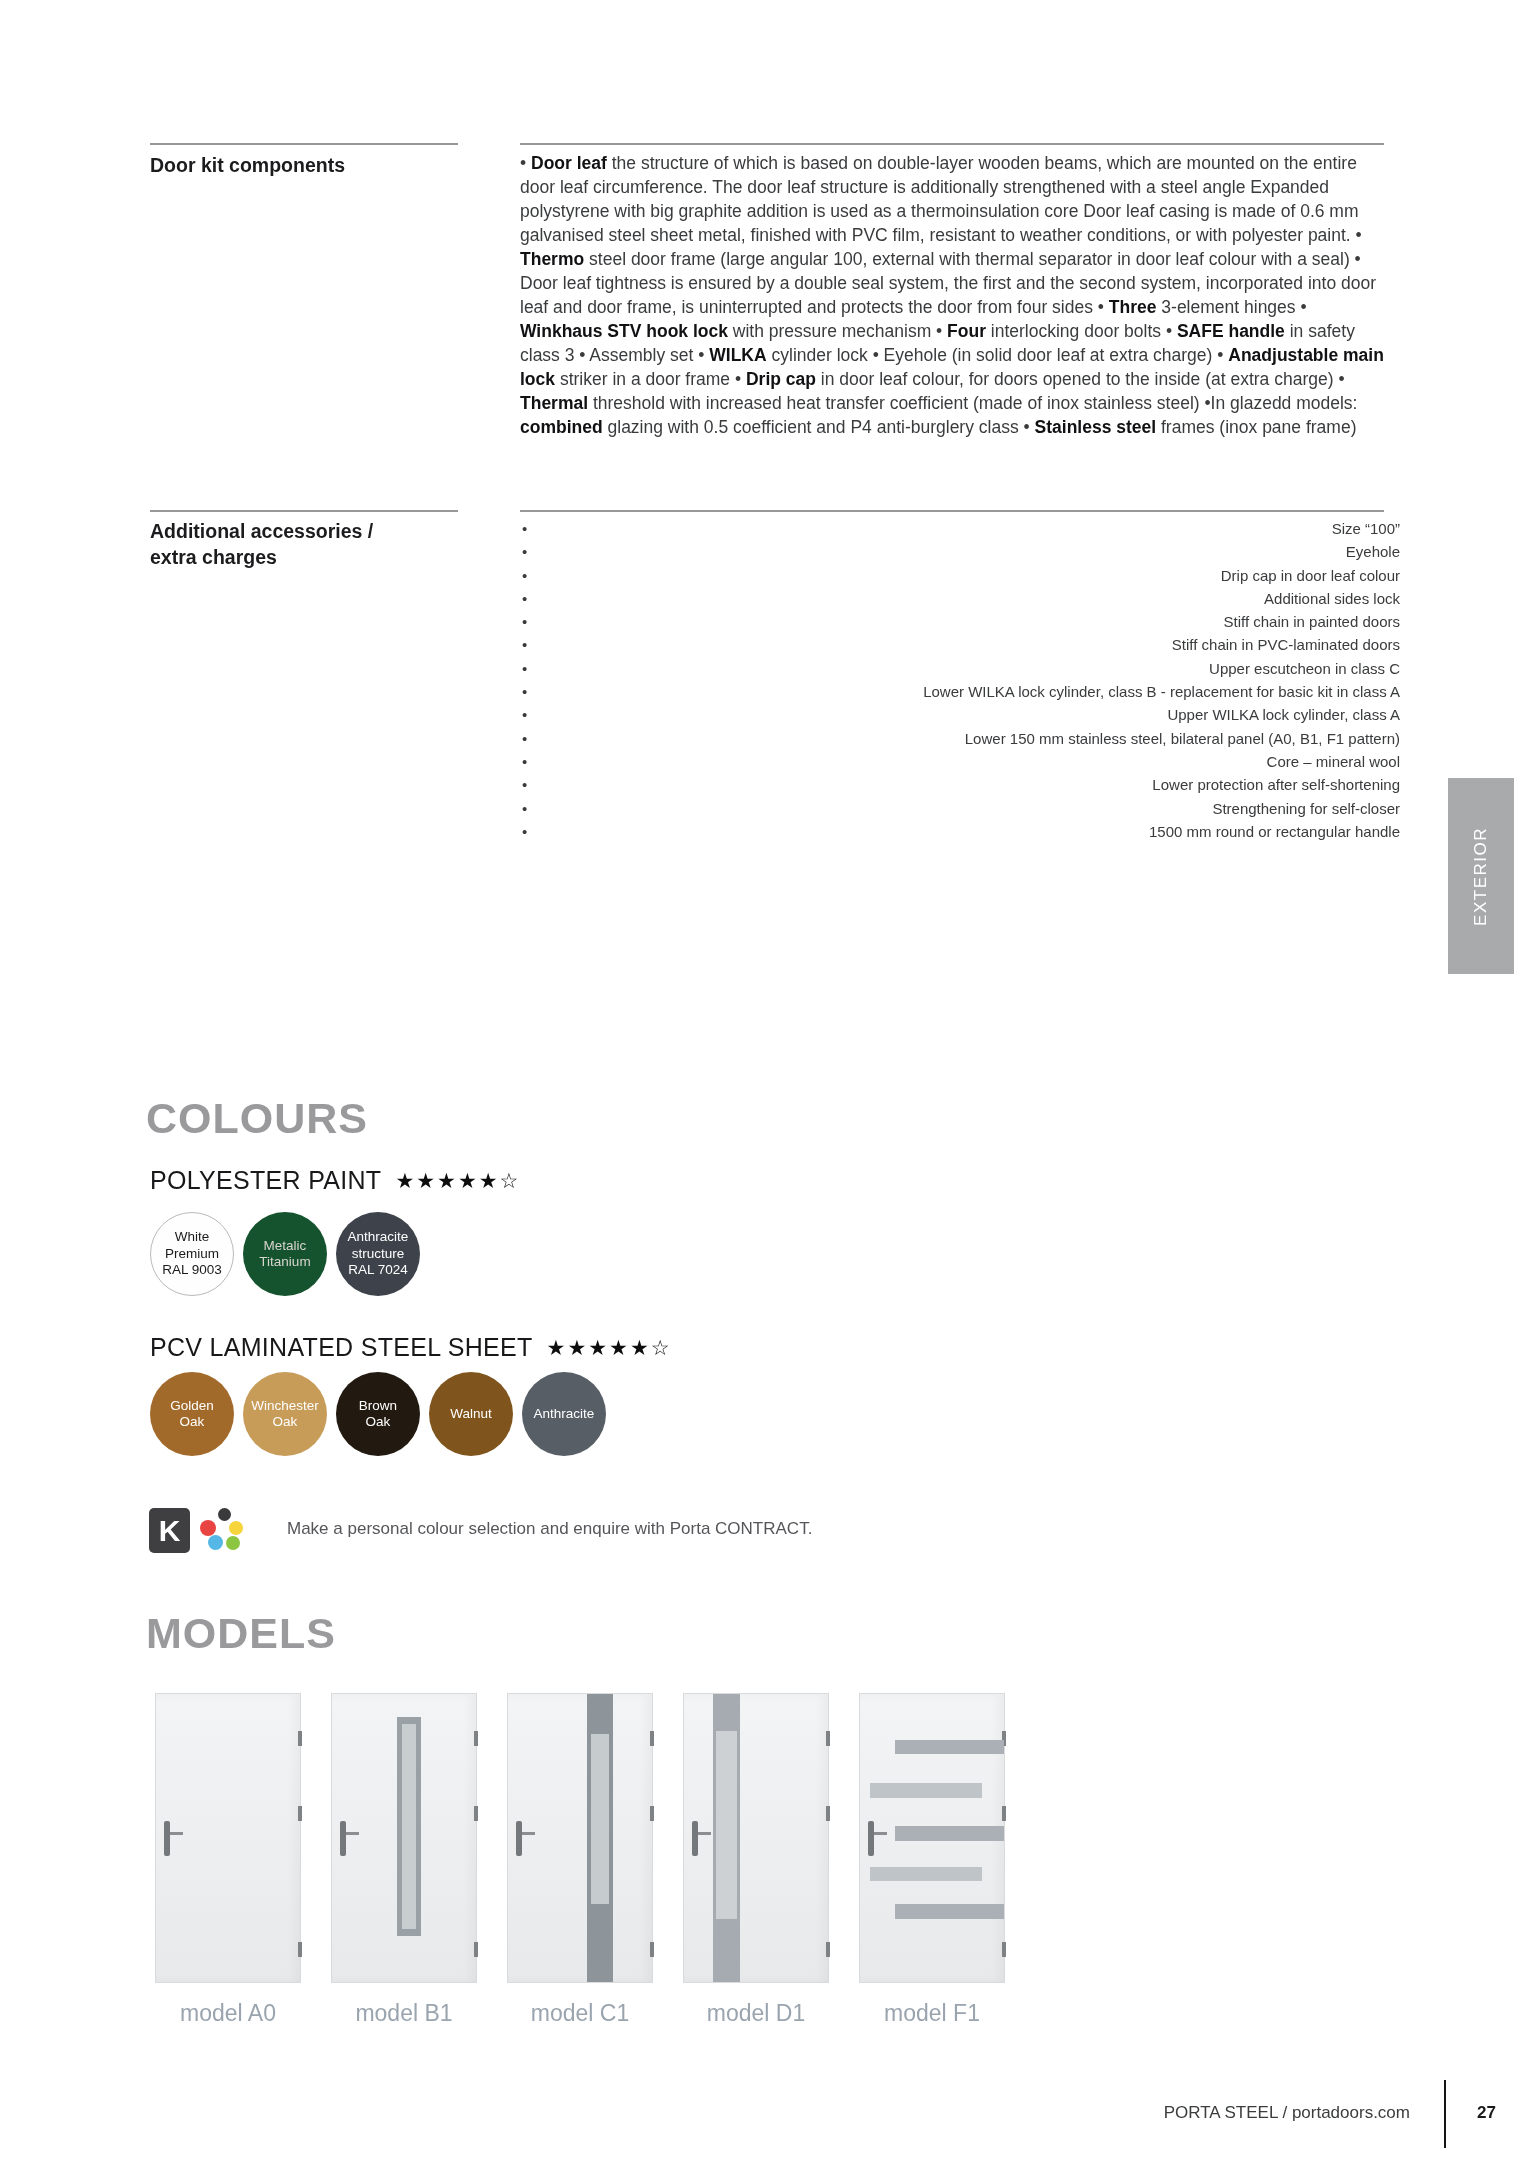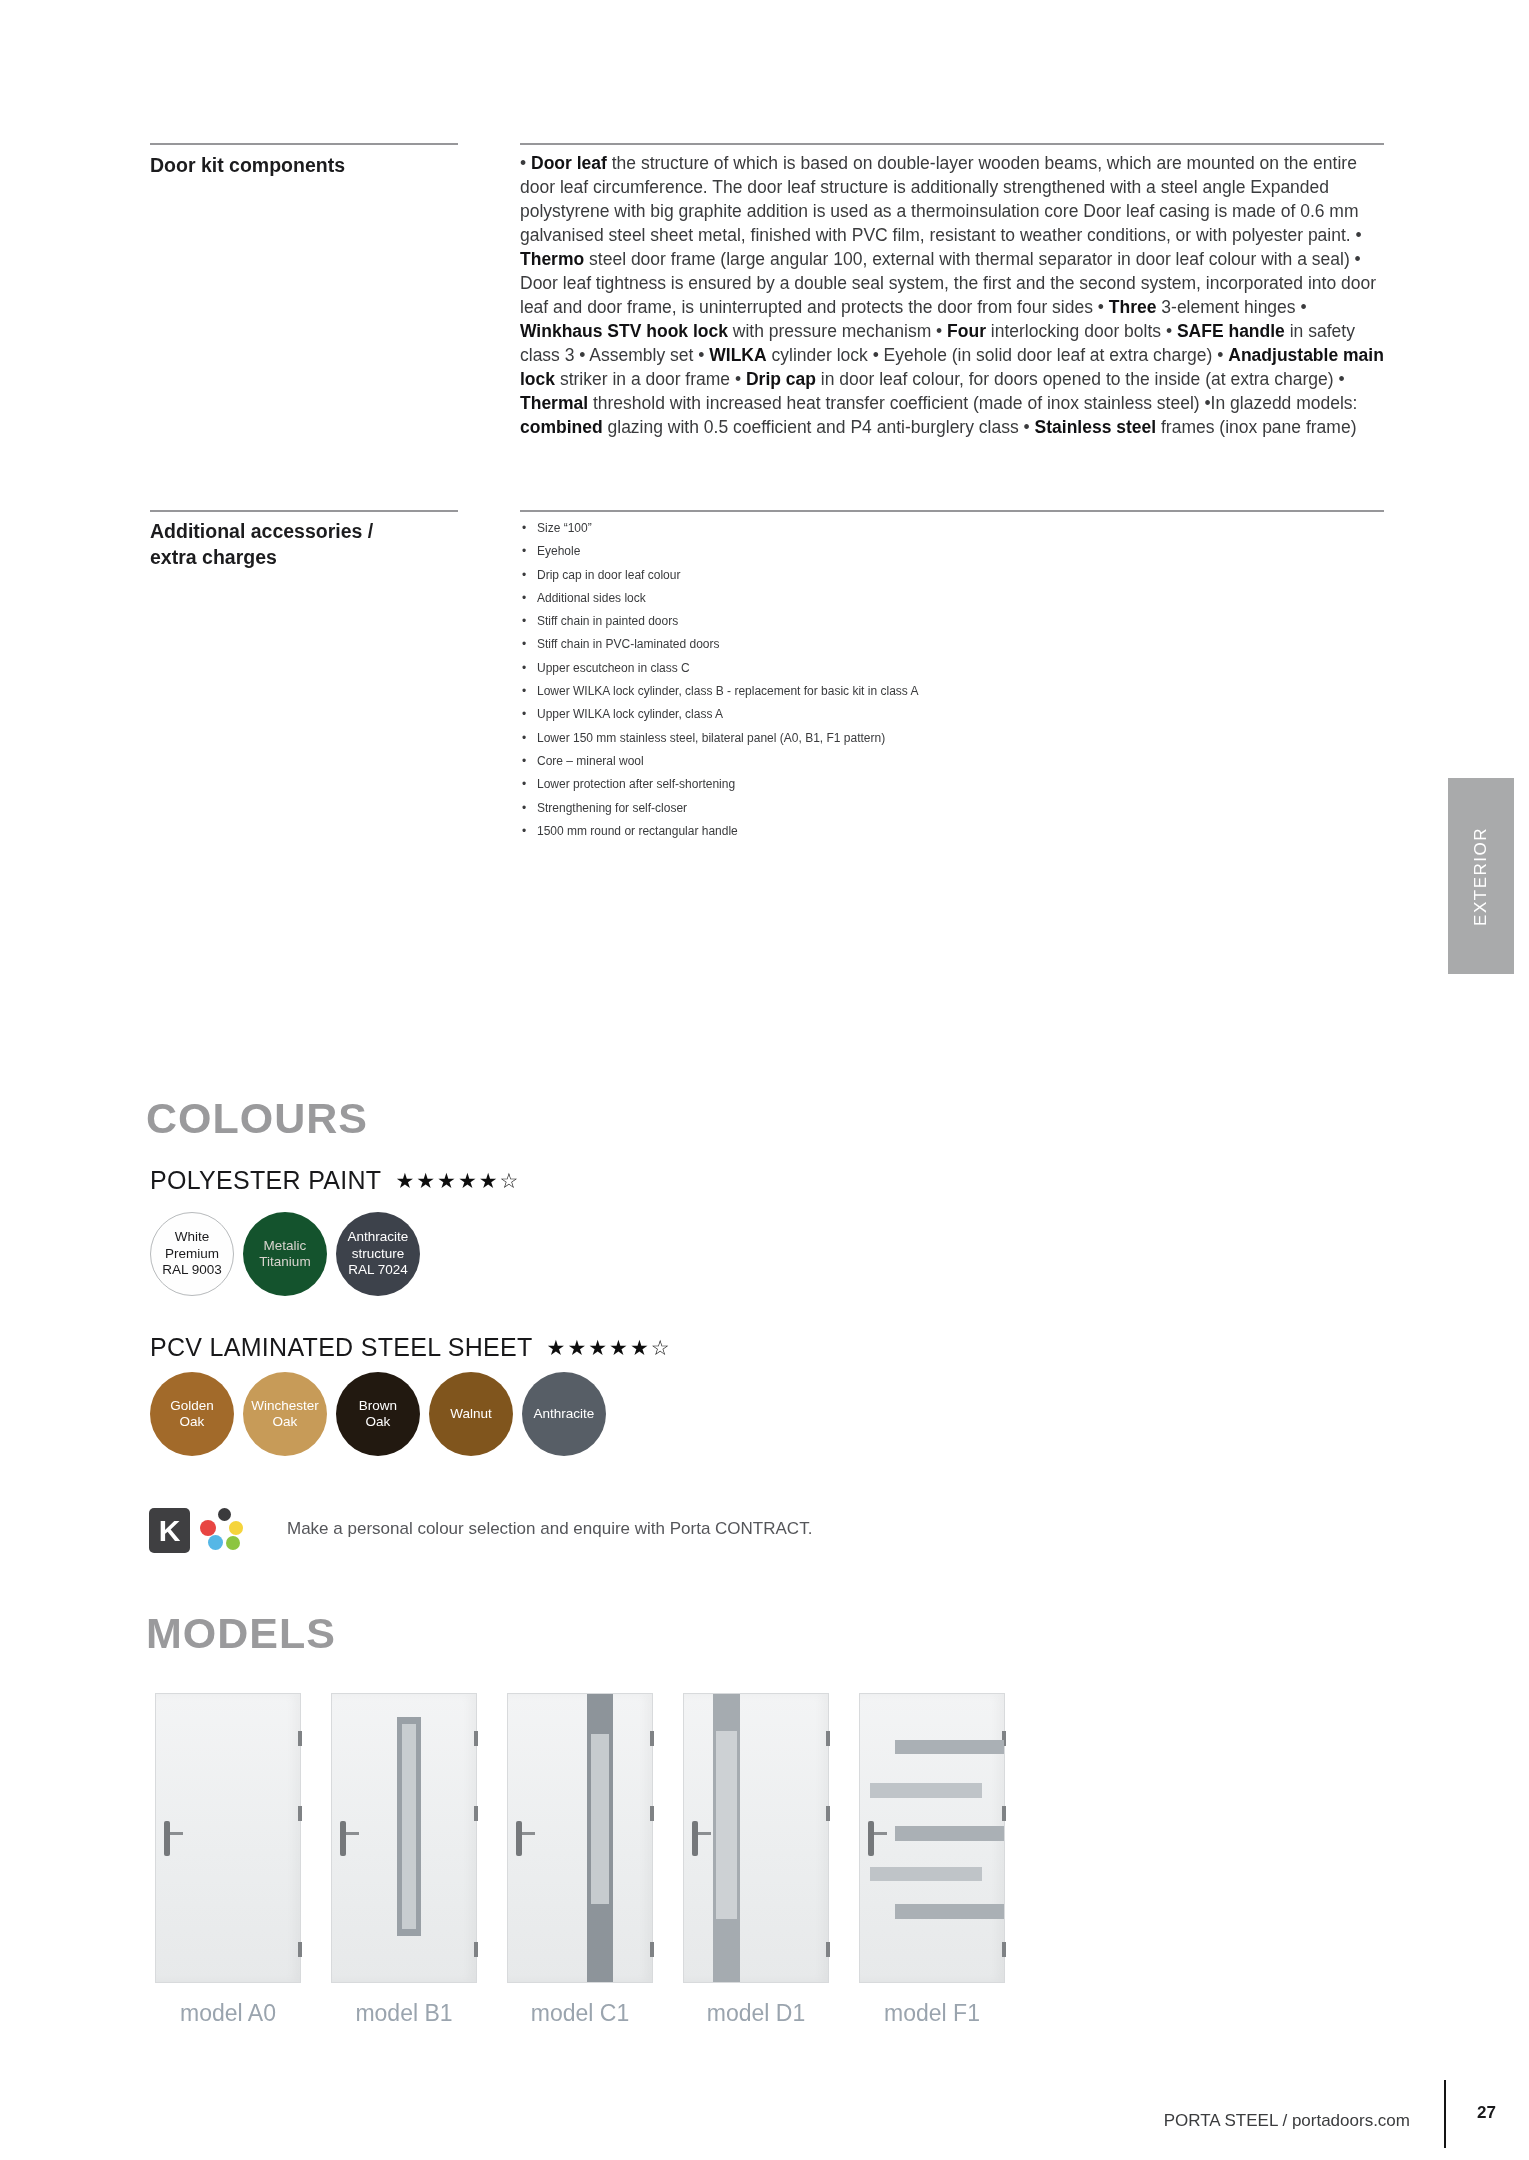--- a/index.html
+++ b/index.html
@@ -16,21 +16,21 @@
 
   .col-label { position:absolute; left:150px; font-size:19.5px; font-weight:700; color:#1c1c1e; line-height:26px; }
   .col-label.l1 { top:152px; }
   .col-label.l2 { top:518px; }
 
   .body-text { position:absolute; left:520px; width:872px; font-size:17.5px; line-height:24px; color:#3a3b3d; }
   .body-text .b { font-weight:700; color:#111113; }
   .para { top:151px; }
 
   ul.acc { position:absolute; left:520px; top:517px; width:880px; list-style:none; }
-  ul.acc li { font-size:12px; line-height:23.3px; color:#3a3b3d; padding-left:17px; position:relative; }
+  ul.acc li { font-size:15px; line-height:23.3px; color:#3a3b3d; padding-left:17px; position:relative;text-align:right; }
   ul.acc li::before { content:"•"; position:absolute; left:2px; color:#3a3b3d; }
 
   .side-tab { position:absolute; left:1448px; top:778px; width:66px; height:196px; background:#a9aaab; display:flex; align-items:center; justify-content:center; }
   .side-tab span { writing-mode:vertical-rl; transform:rotate(180deg); color:#ffffff; font-size:17px; letter-spacing:1.5px; }
 
   .big-heading { position:absolute; left:146px; font-size:43px; font-weight:700; color:#9a9a9c; letter-spacing:1px; }
   .h-colours { top:1094px; }
   .h-models { top:1609px; }
 
   .sub-heading { position:absolute; left:150px; font-size:25px; color:#18181a; letter-spacing:0.3px; white-space:nowrap; }
@@ -77,21 +77,21 @@
   .stripe-center .ginner { position:absolute; left:5px; right:5px; top:12%; bottom:24%; background:#ccd0d3; }
   .h-stripes .hs { height:5%; background:#aab0b5; }
   .h-stripes .hs1 { top:16%; left:24%; right:0; }
   .h-stripes .hs2 { top:31%; left:7%;  right:15%; background:#bfc4c8; }
   .h-stripes .hs3 { top:46%; left:24%; right:0; }
   .h-stripes .hs4 { top:60%; left:7%;  right:15%; background:#bfc4c8; }
   .h-stripes .hs5 { top:73%; left:24%; right:0; }
   .door-label { margin-top:17px; text-align:center; font-size:23px; color:#9aa4ae; }
 
   .footer { position:absolute; right:0; bottom:0; height:75px; width:400px; }
-  .footer .brand { position:absolute; right:119px; top:38px; font-size:17px; color:#3b3c3e; white-space:nowrap; }
+  .footer .brand { position:absolute; right:119px; top:30px; font-size:17px; color:#3b3c3e; white-space:nowrap; }
   .footer .vline { position:absolute; right:83px; top:7px; width:2px; height:68px; background:#141414; }
   .footer .pageno { position:absolute; right:33px; top:30px; font-size:17px; font-weight:700; color:#1a1a1c; }
 </style>
 </head>
 <body>
 
 <div class="page">
 
   <div class="rule left-col r1"></div>
   <div class="rule right-col r1"></div>

